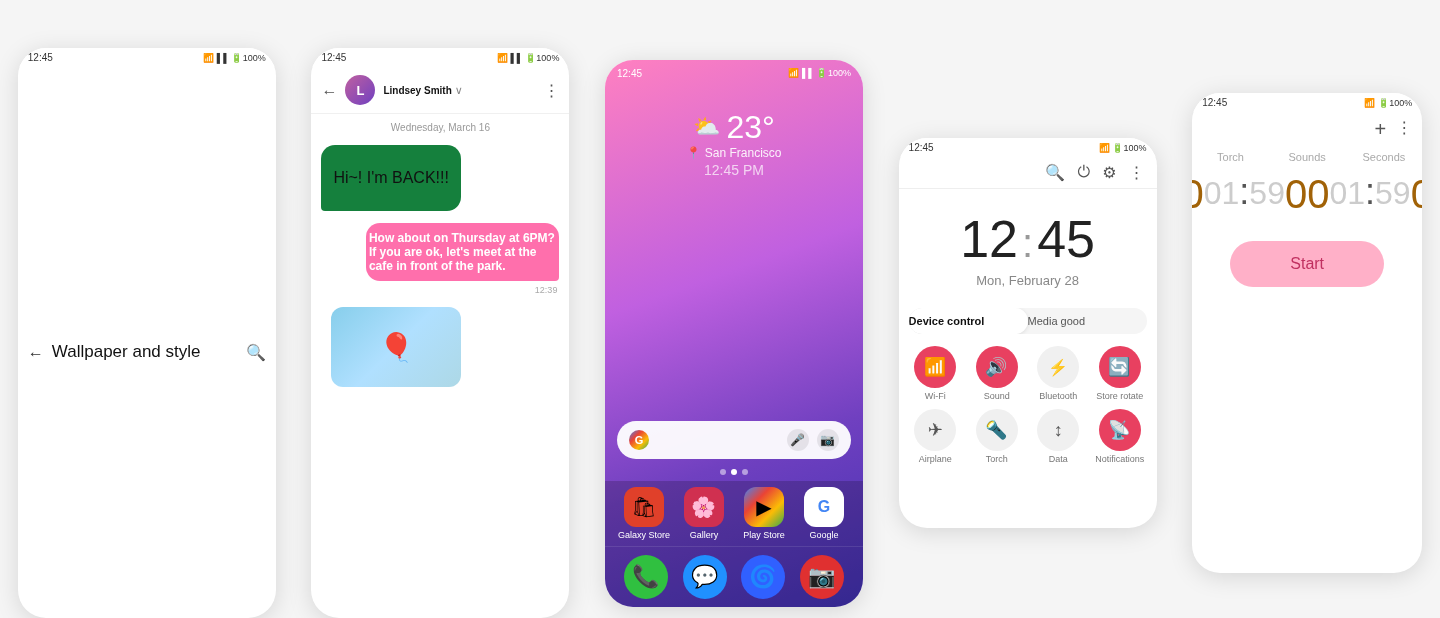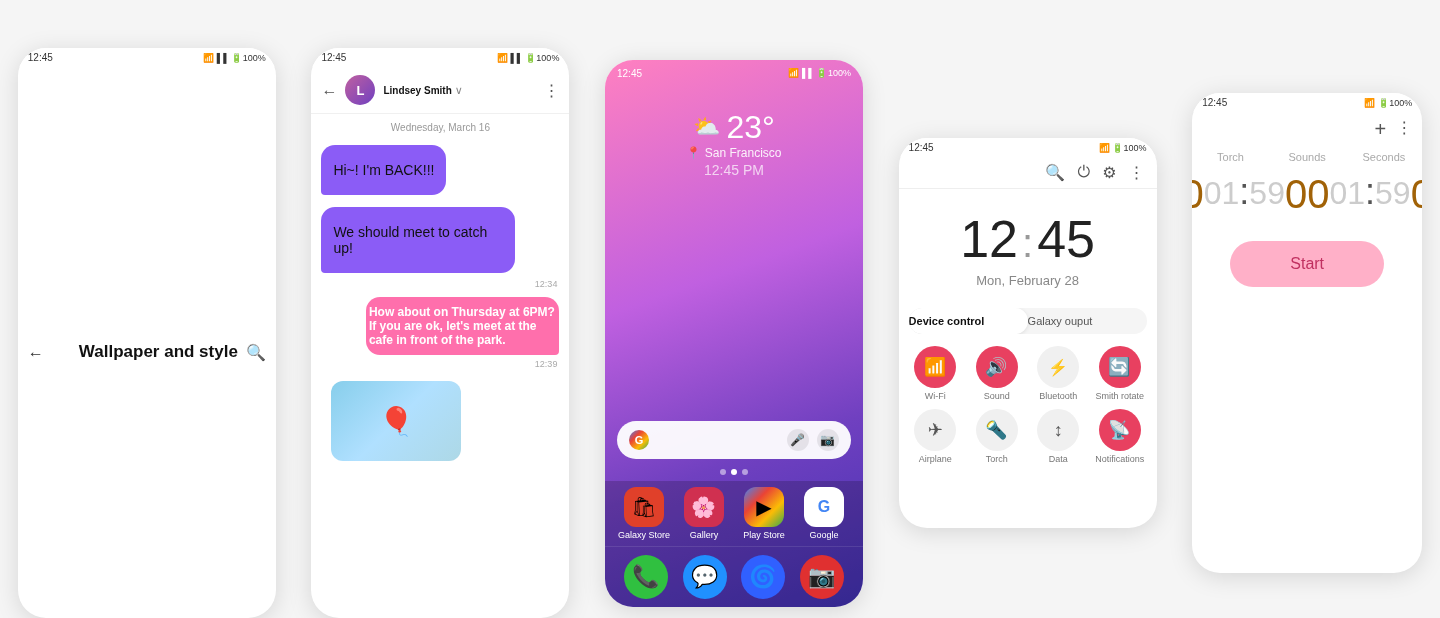--- a/index.html
+++ b/index.html
@@ -101,24 +101,24 @@
     .msg-chevron { font-size: 11px; color: #888; }
     .msg-more { font-size: 16px; color: #555; }
     .msg-date {
       text-align: center;
       font-size: 10px;
       color: #999;
       padding: 8px 0;
     }
     .msg-bubble-left {
       margin: 4px 10px 4px 10px;
-      background: #8b5cf6;
+      background: #15803d;
       border-radius: 14px 14px 14px 4px;
-      padding: 17px 12px;
-      font-size: 14px;
+      padding: 24px 12px;
+      font-size: 16px;
       color: #111;
       max-width: 75%;
       display: inline-block;
     }
     .msg-bubble-right {
       margin: 4px 10px;
       background: #ff6fac;
       border-radius: 14px 14px 4px 14px;
       padding: 8px 3px;
       font-size: 12px;
@@ -417,21 +417,21 @@
   <div class="status-bar">
     <span>12:45</span>
     <div class="status-icons">
       <span>📶</span>
       <span style="font-size:9px">▌▌</span>
       <span style="font-size:9px">🔋100%</span>
     </div>
   </div>
   <div class="screen1 top-bar" style="display:flex;align-items:center;padding:8px 10px;gap:8px;">
     <span class="back-arrow">←</span>
-    <span class="title" style="font-size:17px;font-weight:700;flex:1;color:#111;text-align:right;">Wallpaper and style</span>
+    <span class="title" style="font-size:17px;font-weight:400;flex:1;color:#111;">Wallpaper and style</span>
     <span class="search-icon">🔍</span>
   </div>
 
 </div>
 
 <div class="phone-frame screen2">
   <div class="status-bar">
     <span>12:45</span>
     <div class="status-icons">
       <span>📶</span>
@@ -445,24 +445,20 @@
     <div class="msg-name-row">
       <span class="msg-name">Lindsey Smith</span>
       <span class="msg-chevron">∨</span>
     </div>
     <span class="msg-more">⋮</span>
   </div>
   <div style="overflow-y:auto;flex:1;">
     <div class="msg-date">Wednesday, March 16</div>
     <div class="msg-row">
       <span class="msg-bubble-left">Hi~! I'm BACK!!!</span>
-    </div>
-    <div class="msg-row">
-      <span class="msg-bubble-left">We should meet to catch up!</span>
-      <div class="msg-time">12:34</div>
     </div>
     <div class="msg-row">
       <span class="msg-bubble-right">How about on Thursday at 6PM? If you are ok, let's meet at the cafe in front of the park.</span>
       <div class="msg-time">12:39</div>
     </div>
     <div class="msg-row" style="clear:both;padding:4px 10px;">
       <div class="msg-image-bubble">
         <div class="msg-image-placeholder">🎈</div>
       </div>
     </div>
@@ -553,38 +549,38 @@
   <div class="lock-clock">
     <div class="lock-clock-time">
       <span>12</span>
       <span class="lock-clock-colon">:</span>
       <span>45</span>
     </div>
     <div class="lock-clock-date">Mon, February 28</div>
   </div>
   <div class="lock-tabs">
     <div class="lock-tab active">Device control</div>
-    <div class="lock-tab">Galaxy ouput</div>
+    <div class="lock-tab">Media good</div>
   </div>
   <div class="lock-controls">
     <div class="ctrl-btn">
       <div class="ctrl-circle">📶</div>
       <span class="ctrl-label">Wi-Fi</span>
     </div>
     <div class="ctrl-btn">
       <div class="ctrl-circle">🔊</div>
       <span class="ctrl-label">Sound</span>
     </div>
     <div class="ctrl-btn">
       <div class="ctrl-circle gray" style="font-size:16px;">⚡</div>
       <span class="ctrl-label">Bluetooth</span>
     </div>
     <div class="ctrl-btn">
       <div class="ctrl-circle">🔄</div>
-      <span class="ctrl-label">Smith rotate</span>
+      <span class="ctrl-label">Store rotate</span>
     </div>
     <div class="ctrl-btn">
       <div class="ctrl-circle gray">✈</div>
       <span class="ctrl-label">Airplane</span>
     </div>
     <div class="ctrl-btn">
       <div class="ctrl-circle gray">🔦</div>
       <span class="ctrl-label">Torch</span>
     </div>
     <div class="ctrl-btn">

